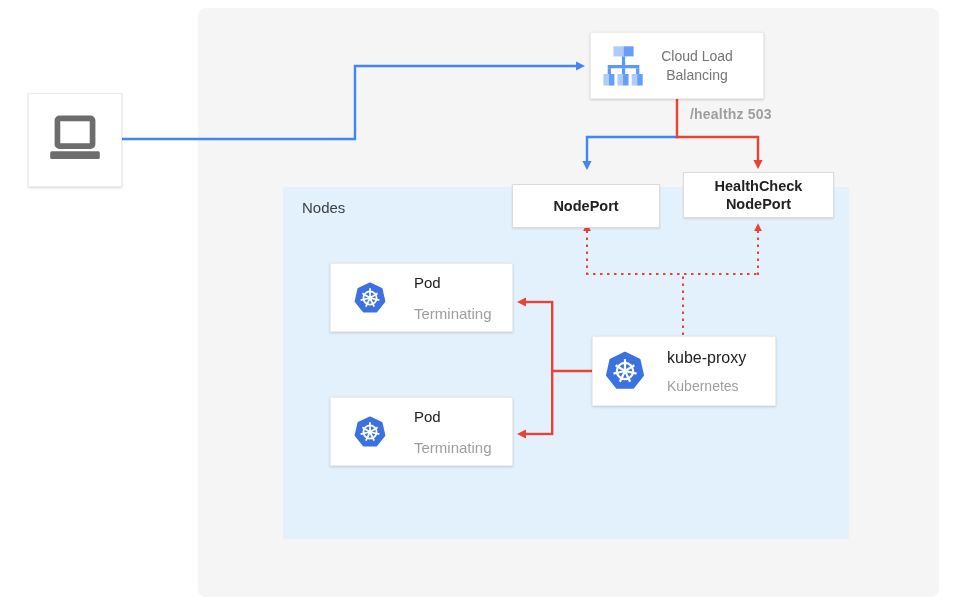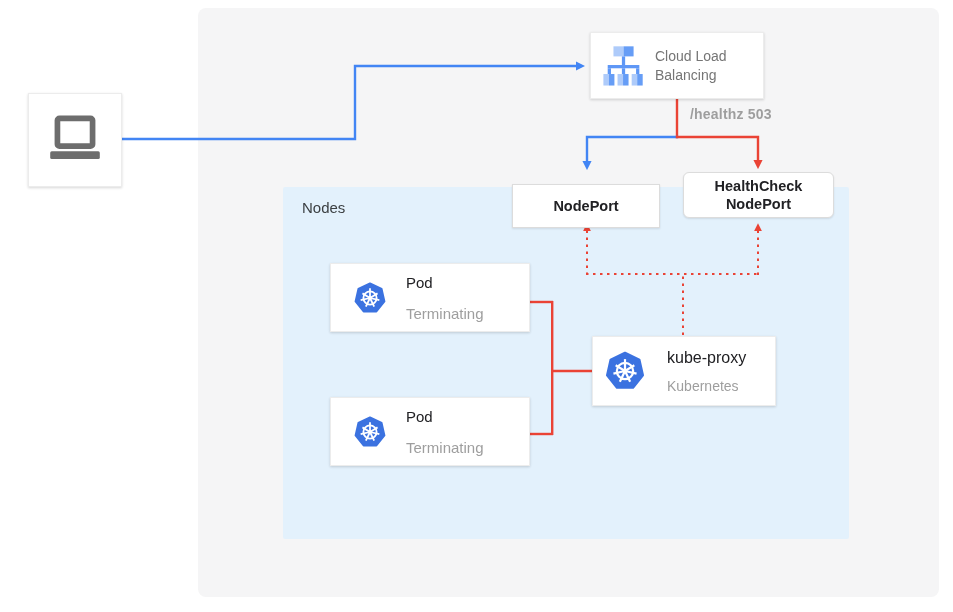--- a/index.html
+++ b/index.html
@@ -32,44 +32,44 @@
     box-shadow:0 1px 2.5px rgba(0,0,0,.16);
   }
   .laptop-box{
     left:28px;top:93px;width:94px;height:94px;
     display:flex;align-items:center;justify-content:center;
   }
   .lap-stroke{fill:none;stroke:var(--c-laptop_gray,#6d6d6d);stroke-width:5.5;}
   .lap-fill{fill:var(--c-laptop_gray,#6d6d6d);}
   .clb-box{
     left:590px;top:32px;width:174px;height:67px;
-    display:flex;align-items:center;gap:8px;padding-left:10px;
+    display:flex;align-items:center;gap:2px;padding-left:10px;text-align:center;
   }
   .clb-label{
     width:96px;font-size:14px;line-height:19px;
     color:var(--c-text_gray,#757575);
   }
   .clb-light{fill:var(--c-clb_light,#aecbfa);}
   .clb-med{fill:var(--c-clb_medium,#669df6);}
   .clb-stem{fill:var(--c-clb_stem,#5e97f6);}
   .healthz{
     position:absolute;left:690px;top:106px;font-size:14px;font-weight:bold;
     color:var(--c-text_muted,#9e9e9e);letter-spacing:.2px;
   }
   .port-box{
     display:flex;align-items:center;justify-content:center;text-align:center;
     font-weight:bold;font-size:14.5px;color:var(--c-text_dark,#212124);
     border:1px solid #dcdcdc;box-shadow:0 1px 2px rgba(0,0,0,.10);
   }
   .nodeport-box{left:512px;top:172px;width:148px;height:44px;margin-top:12px;}
-  .healthcheck-box{left:683px;top:172px;width:151px;height:46px;line-height:18px;border-radius:6px;}
+  .healthcheck-box{left:683px;top:172px;width:151px;height:46px;line-height:18px;}
   .healthcheck-box span{display:inline-block;width:130px;}
   .pod-box{
-    width:200px;height:69px;display:flex;align-items:center;
-    padding-left:22px;gap:19px;
+    width:183px;height:69px;display:flex;align-items:center;
+    padding-left:22px;gap:27px;
   }
   .pod1{left:330px;top:263px;}
   .pod2{left:330px;top:397px;}
   .pod-title{font-size:15px;color:var(--c-text_dark,#212124);}
   .pod-status{font-size:15px;color:var(--c-text_muted,#9e9e9e);margin-top:14px;}
   .kp-box{
     left:592px;top:336px;width:184px;height:70px;
     display:flex;align-items:center;padding-left:11px;gap:21px;
   }
   .kp-title{font-size:16px;color:var(--c-text_dark,#212124);}

